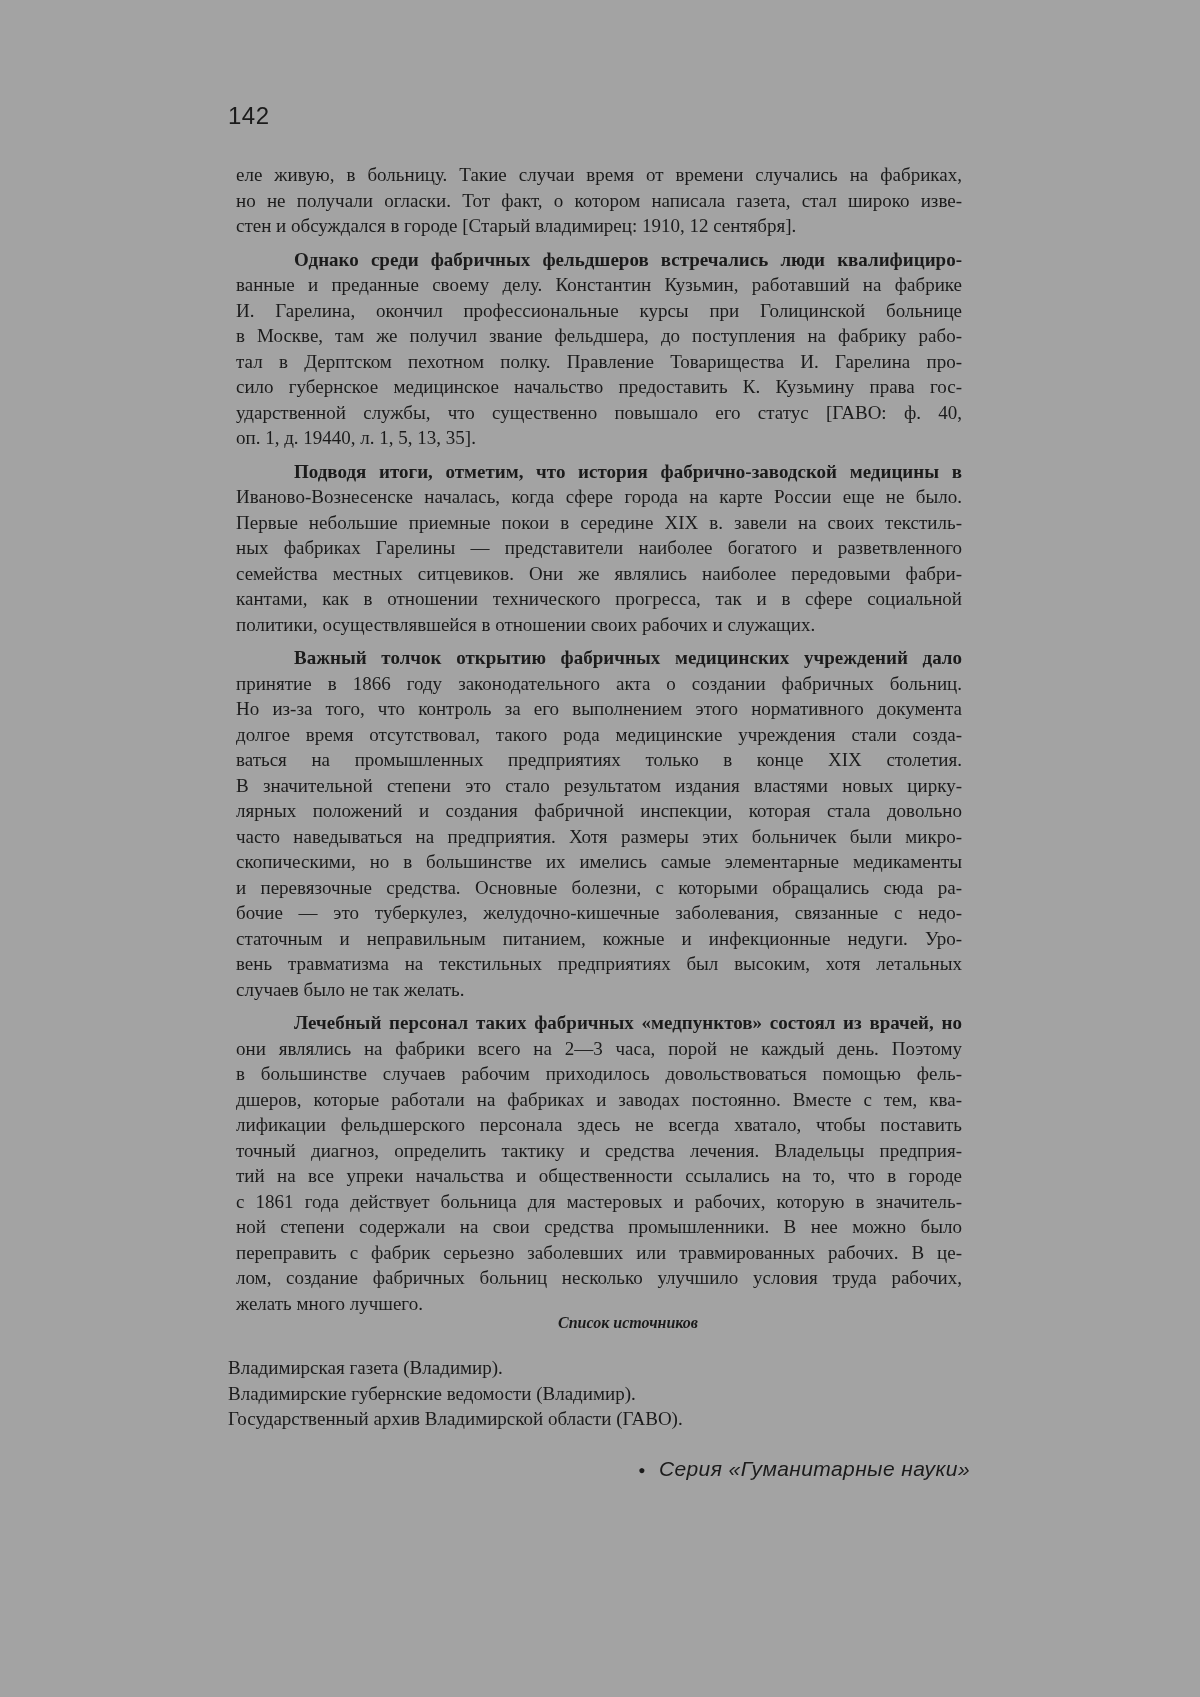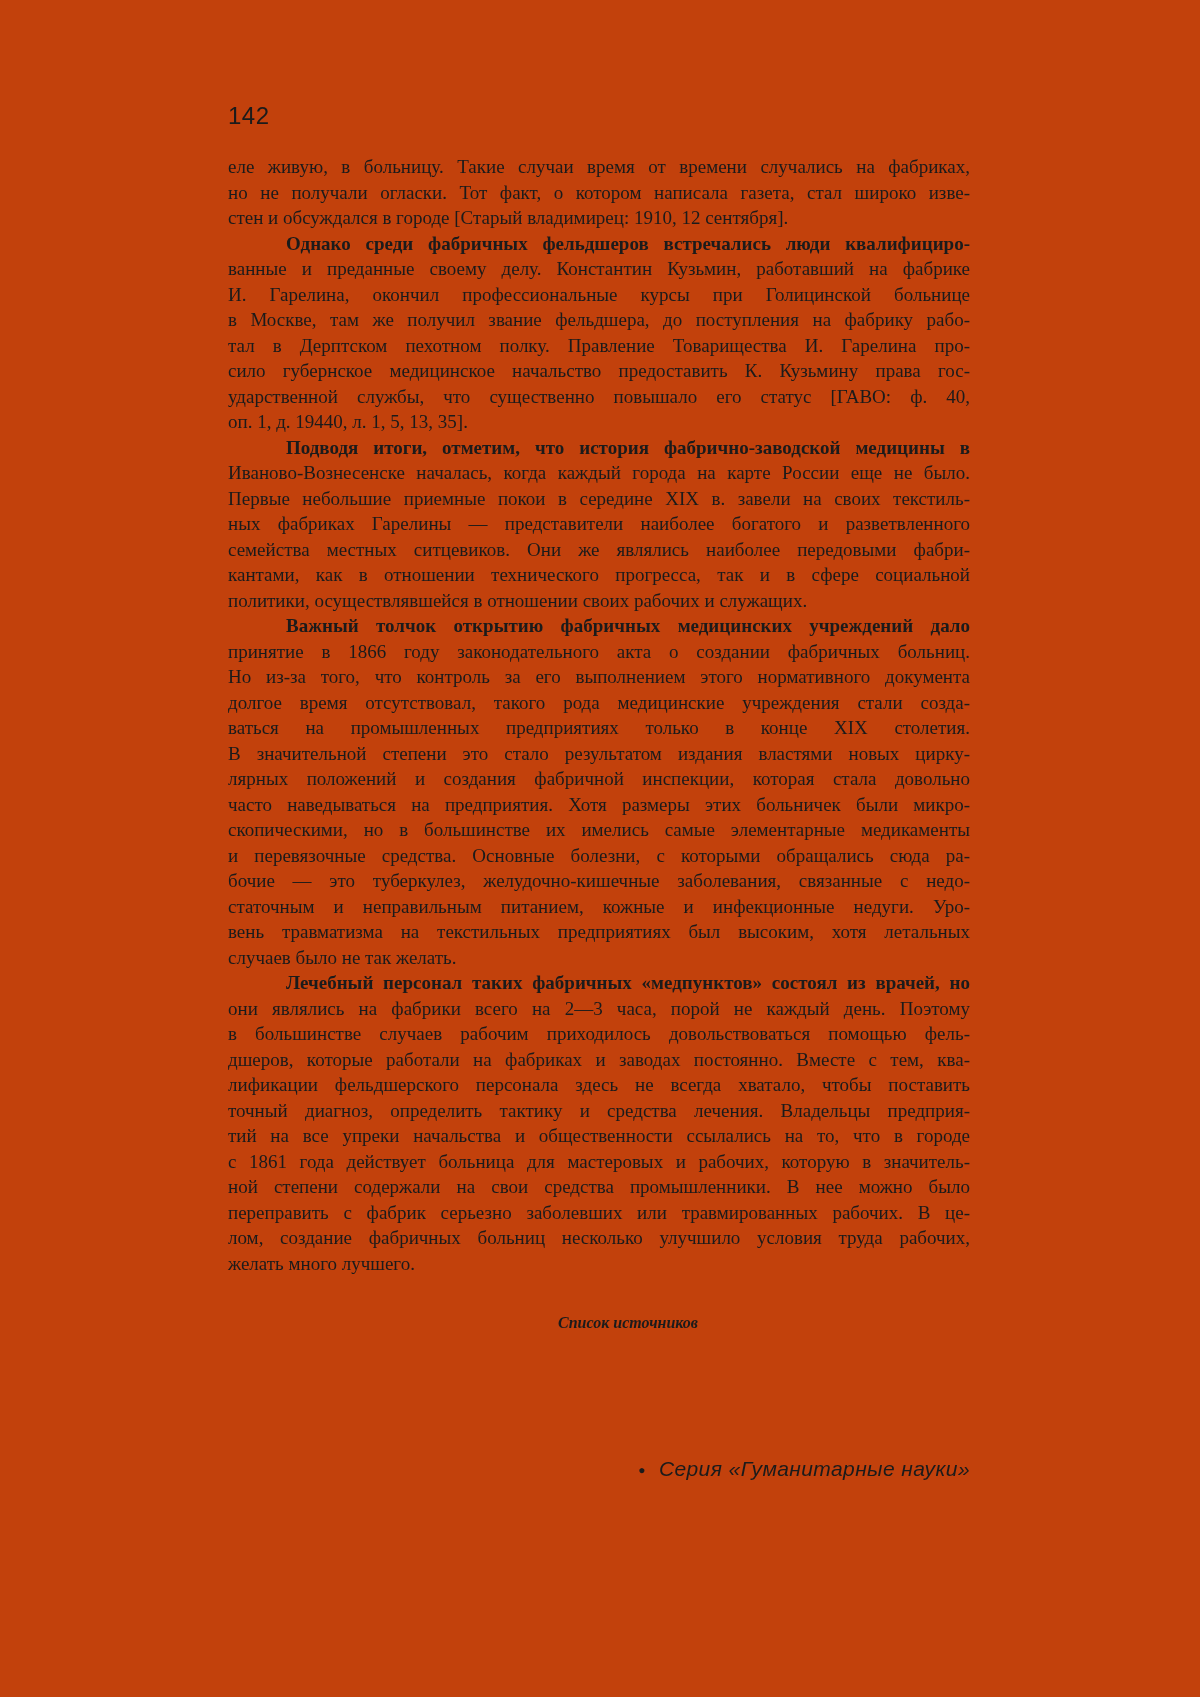--- a/index.html
+++ b/index.html
@@ -1,32 +1,32 @@
 <!DOCTYPE html>
 <html><head>
 <meta charset="utf-8">
 <style>
   html,body { margin:0; padding:0; background:#ffffff; }
   .page {
-    position:relative; width:1200px; height:1697px; background:#c2410c;
+    position:relative; width:1200px; height:1697px; background:#a3a3a3;
     color:#1b1b1b; overflow:hidden;
   }
   .pagehead {
     position:absolute; left:228px; right:230px; top:102px;
     display:flex; justify-content:space-between; align-items:baseline;
     font-family:"Liberation Sans", sans-serif;
   }
   .pnum { font-size:24px; letter-spacing:0.5px; }
   .jtitle { font-style:italic; font-size:20px; white-space:nowrap; }
   .bullet { font-style:normal; font-size:12px; margin-right:10px; vertical-align:2px; }
   .bodytext {
     position:absolute; left:228px; top:154px; width:742px;
     font-family:"Liberation Serif", serif; font-size:19px; line-height:25.5px;
   }
-  .para { margin:0; }
+  .para { margin:8px; }
   .line { text-align:justify; text-align-last:justify; }
   .line.indent { padding-left:58px;font-weight:bold; }
   .line.last { text-align-last:left; }
   .sources-heading {
     position:absolute; left:228px; top:1314px; width:742px; margin:0;
     padding-left:58px; box-sizing:border-box;
     text-align:center; font-family:"Liberation Serif", serif;
     font-style:italic; font-weight:bold; font-size:16px;
   }
   .sources {
@@ -60,21 +60,21 @@
         <div class="line">ванные и преданные своему делу. Константин Кузьмин, работавший на фабрике</div>
         <div class="line">И. Гарелина, окончил профессиональные курсы при Голицинской больнице</div>
         <div class="line">в Москве, там же получил звание фельдшера, до поступления на фабрику рабо-</div>
         <div class="line">тал в Дерптском пехотном полку. Правление Товарищества И. Гарелина про-</div>
         <div class="line">сило губернское медицинское начальство предоставить К. Кузьмину права гос-</div>
         <div class="line">ударственной службы, что существенно повышало его статус [ГАВО: ф. 40,</div>
         <div class="line last">оп. 1, д. 19440, л. 1, 5, 13, 35].</div>
       </div>
       <div class="para">
         <div class="line indent">Подводя итоги, отметим, что история фабрично-заводской медицины в</div>
-        <div class="line">Иваново-Вознесенске началась, когда каждый города на карте России еще не было.</div>
+        <div class="line">Иваново-Вознесенске началась, когда сфере города на карте России еще не было.</div>
         <div class="line">Первые небольшие приемные покои в середине XIX в. завели на своих текстиль-</div>
         <div class="line">ных фабриках Гарелины — представители наиболее богатого и разветвленного</div>
         <div class="line">семейства местных ситцевиков. Они же являлись наиболее передовыми фабри-</div>
         <div class="line">кантами, как в отношении технического прогресса, так и в сфере социальной</div>
         <div class="line last">политики, осуществлявшейся в отношении своих рабочих и служащих.</div>
       </div>
       <div class="para">
         <div class="line indent">Важный толчок открытию фабричных медицинских учреждений дало</div>
         <div class="line">принятие в 1866 году законодательного акта о создании фабричных больниц.</div>
         <div class="line">Но из-за того, что контроль за его выполнением этого нормативного документа</div>
@@ -101,16 +101,21 @@
         <div class="line">с 1861 года действует больница для мастеровых и рабочих, которую в значитель-</div>
         <div class="line">ной степени содержали на свои средства промышленники. В нее можно было</div>
         <div class="line">переправить с фабрик серьезно заболевших или травмированных рабочих. В це-</div>
         <div class="line">лом, создание фабричных больниц несколько улучшило условия труда рабочих,</div>
         <div class="line last">желать много лучшего.</div>
       </div>
     </main>
 
   <h2 class="sources-heading">Список источников</h2>
 
+  <section class="sources" id="sources-list">
+      <div class="source-item">Владимирская газета (Владимир).</div>
+      <div class="source-item">Владимирские губернские ведомости (Владимир).</div>
+      <div class="source-item">Государственный архив Владимирской области (ГАВО).</div>
+    </section>
 
   <footer class="pagefoot"><span class="bullet">●</span><span>Серия «Гуманитарные науки»</span></footer>
 
 </div>
 
 </body></html>

